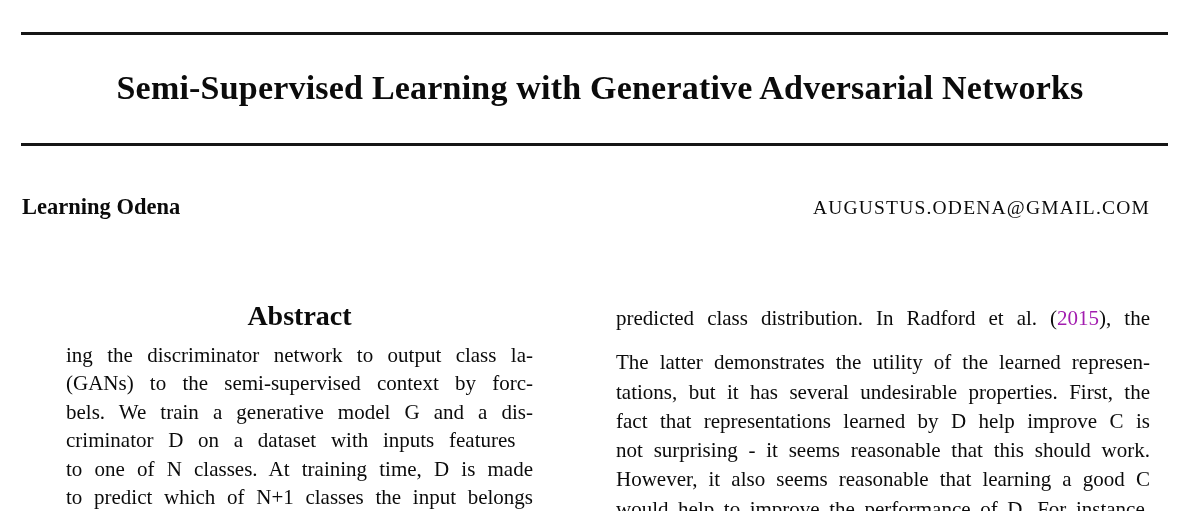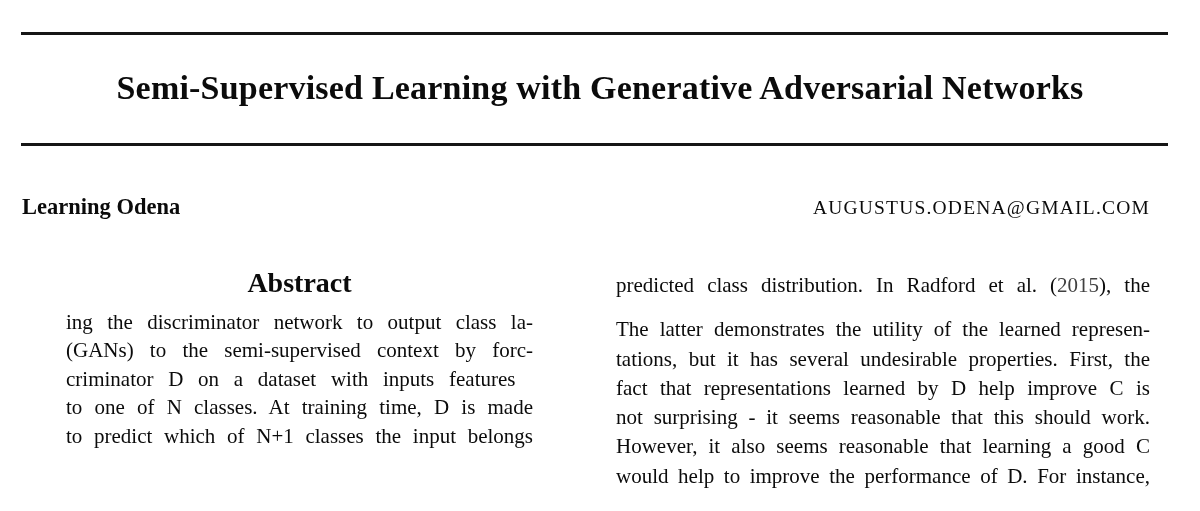--- a/index.html
+++ b/index.html
@@ -14,21 +14,21 @@
     position:absolute;left:0;top:69px;width:100%;margin:0;
     text-align:center;font-size:34px;font-weight:bold;white-space:nowrap;
     letter-spacing:0.2px;
   }
   .author-row{
     position:absolute;left:22px;top:194px;width:1128px;
     display:flex;justify-content:space-between;align-items:baseline;
   }
   .author{font-weight:bold;font-size:22.5px;}
   .email{font-size:19.5px;letter-spacing:1.2px;}
-  .col{position:absolute;}
+  .col{position:absolute;margin-top:33px;}
   .col-left{left:21px;top:266px;width:557px;}
   .col-right{left:616px;top:271px;width:534px;font-size:21px;line-height:29.3px;}
   .abstract-heading{
     text-align:center;font-size:28px;font-weight:bold;line-height:34px;margin:0 0 8px 0;
   }
   .abstract-body{margin:0 45px;font-size:21px;line-height:28.4px;}
   .para{margin:0;}
   .para-gap{margin-top:15px;}
   .line{white-space:nowrap;overflow:visible;}
   .cite{text-decoration:none;cursor:pointer;}
@@ -47,29 +47,30 @@
   <div class="author-row">
     <span class="author">Learning Odena</span>
     <span class="email">AUGUSTUS.ODENA@GMAIL.COM</span>
   </div>
 
   <div class="col col-left">
     <div class="abstract-heading">Abstract</div>
     <div class="abstract-body" id="abstract-lines">
         <div class="line j" style="word-spacing: 9.14286px;"><span>ing the discriminator network to output class la-</span></div>
         <div class="line j" style="word-spacing: 10.9609px;"><span>(GANs) to the semi-supervised context by forc-</span></div>
+        <div class="line j" style="word-spacing: 8.83681px;"><span>bels. We train a generative model G and a dis-</span></div>
         <div class="line j" style="word-spacing: 9.47545px;"><span>criminator D on a dataset with inputs features</span></div>
         <div class="line j" style="word-spacing: 6.92344px;"><span>to one of N classes. At training time, D is made</span></div>
         <div class="line j" style="word-spacing: 6.44531px;"><span>to predict which of N+1 classes the input belongs</span></div>
       </div>
   </div>
 
   <div class="col col-right">
     <div class="para" id="rc-para-1">
-        <div class="line j" style="word-spacing: 7.77344px;"><span>predicted class distribution. In Radford et al. (<a class="cite" style="color: #404040;">2015</a>), the</span></div>
+        <div class="line j" style="word-spacing: 7.77344px;"><span>predicted class distribution. In Radford et al. (<a class="cite" style="color: #a21caf;">2015</a>), the</span></div>
       </div>
     <div class="para para-gap" id="rc-para-2">
         <div class="line j" style="word-spacing: 5.81445px;"><span>The latter demonstrates the utility of the learned represen-</span></div>
         <div class="line j" style="word-spacing: 6.16992px;"><span>tations, but it has several undesirable properties. First, the</span></div>
         <div class="line j" style="word-spacing: 7.17361px;"><span>fact that representations learned by D help improve C is</span></div>
         <div class="line j" style="word-spacing: 5.5434px;"><span>not surprising - it seems reasonable that this should work.</span></div>
         <div class="line j" style="word-spacing: 5.90451px;"><span>However, it also seems reasonable that learning a good C</span></div>
         <div class="line j" style="word-spacing: 4.31944px;"><span>would help to improve the performance of D. For instance,</span></div>
       </div>
   </div>

